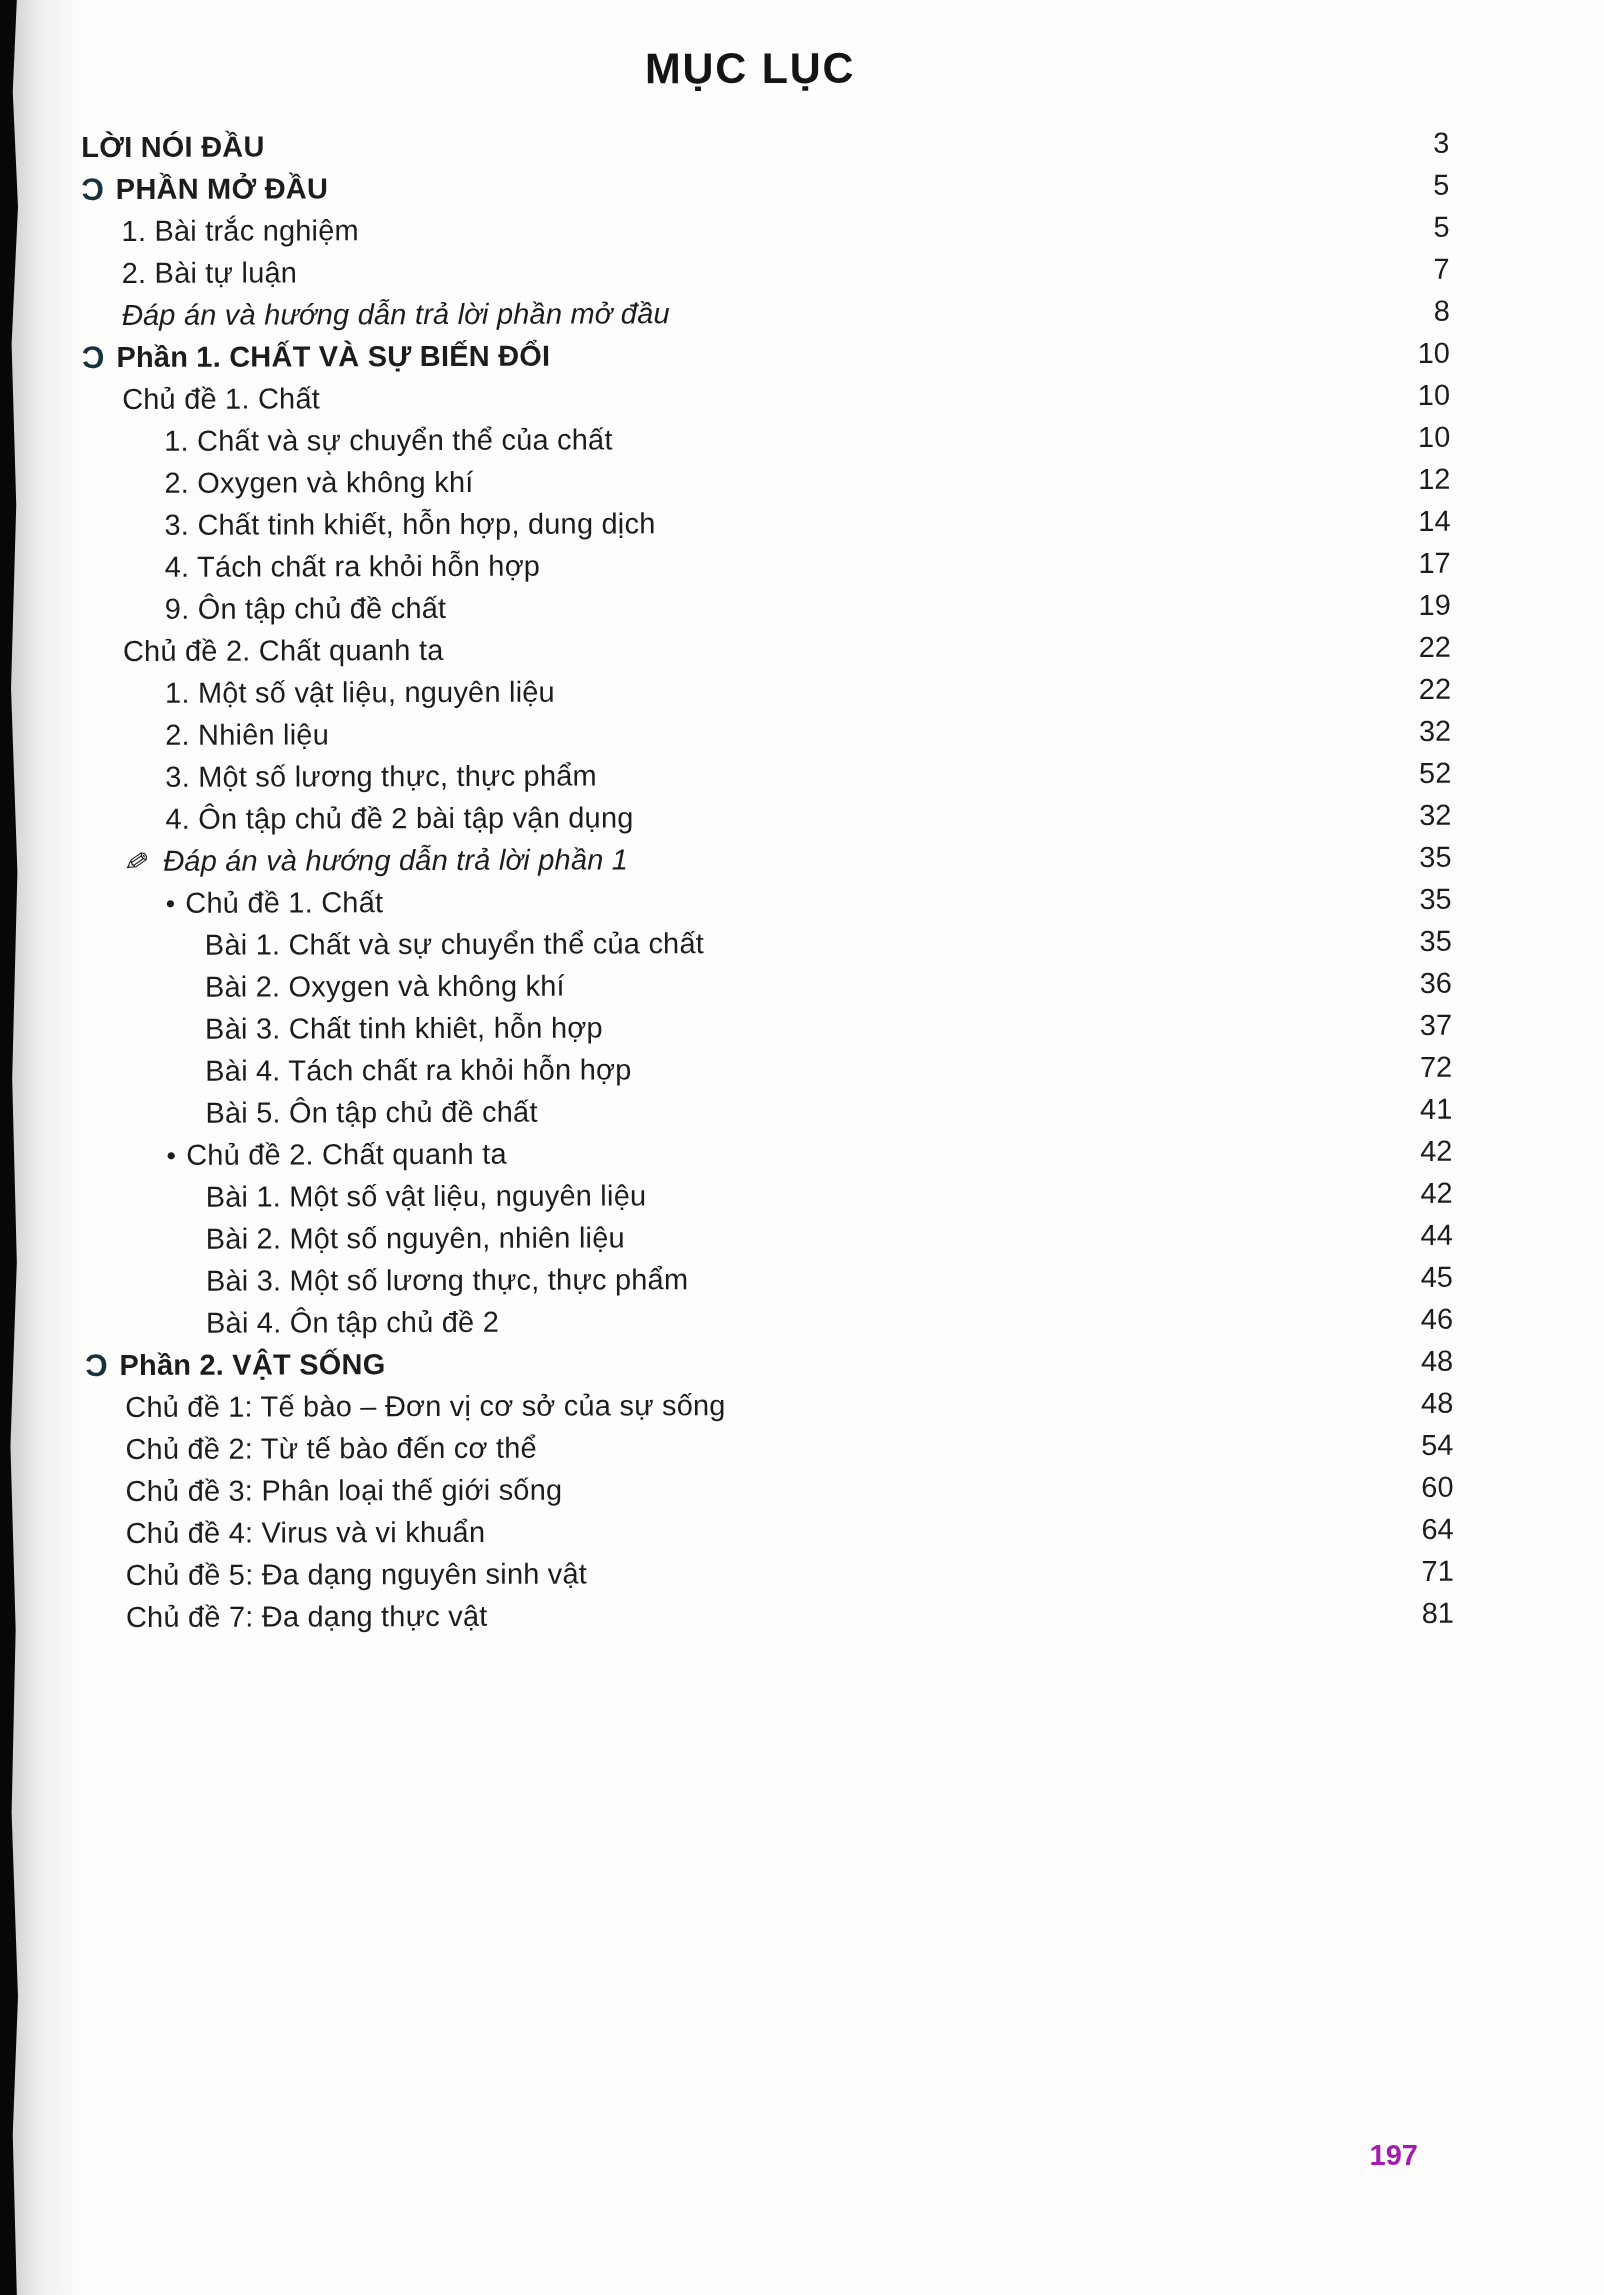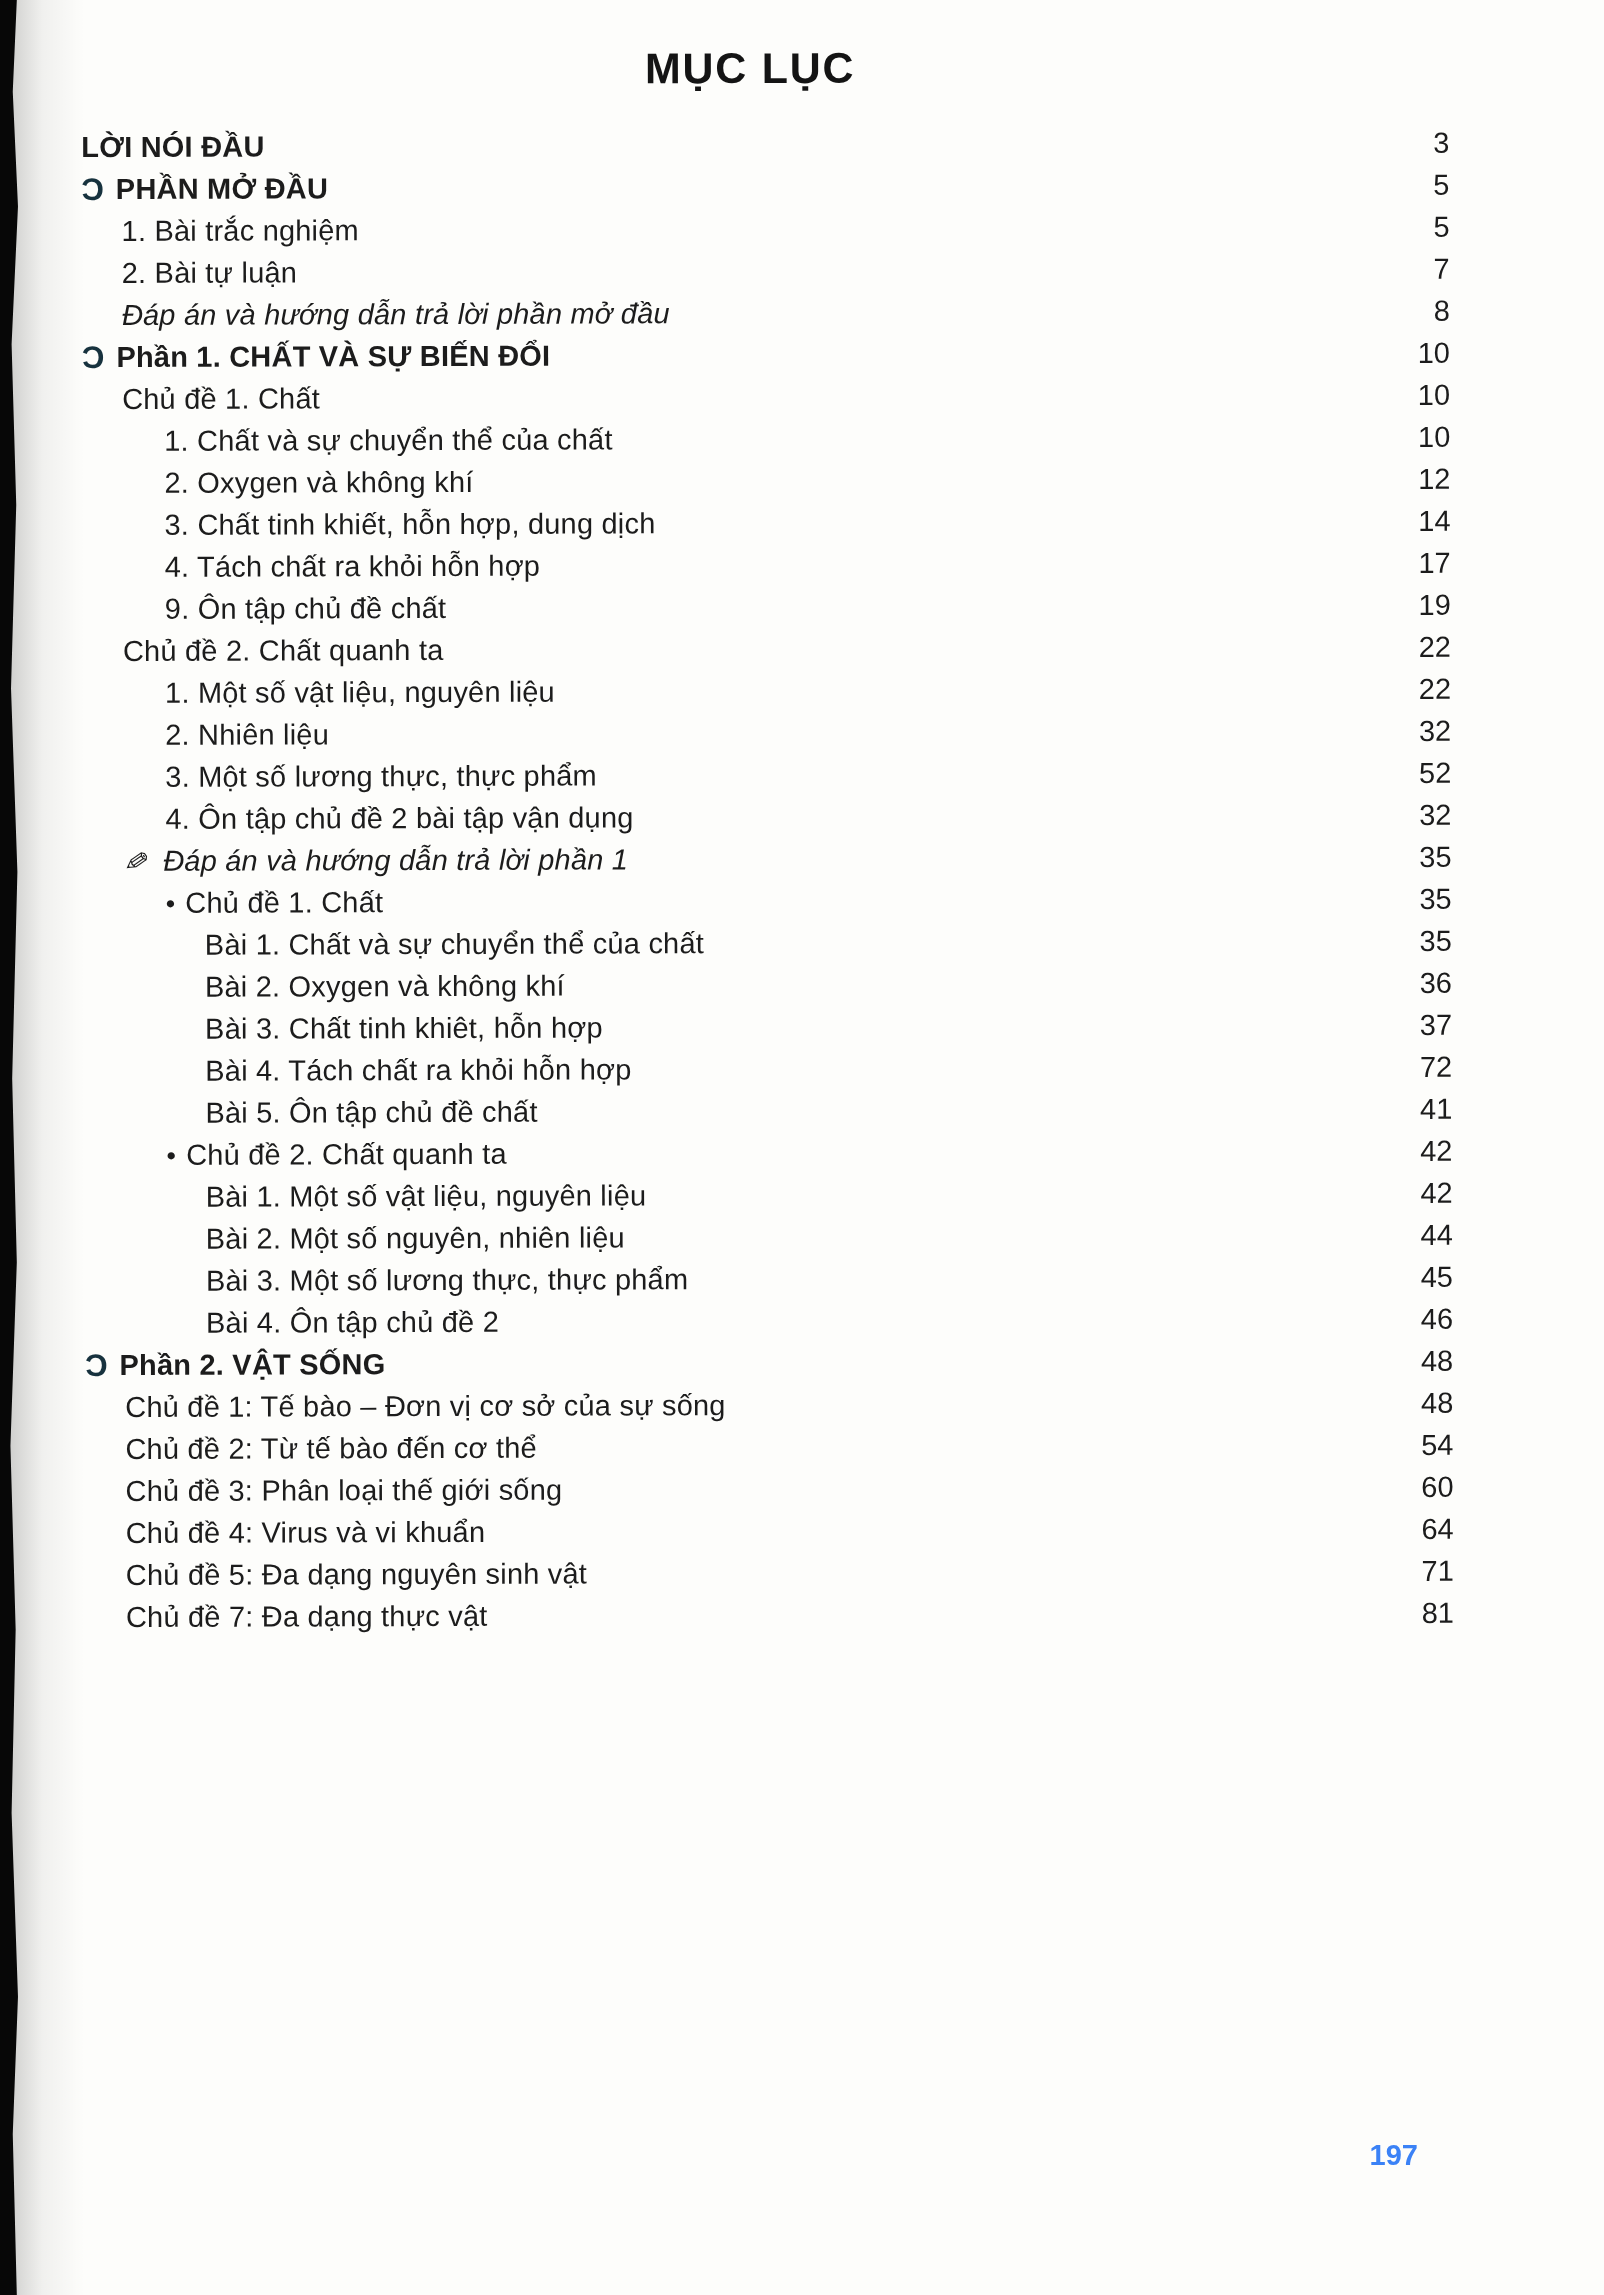--- a/index.html
+++ b/index.html
@@ -95,21 +95,21 @@
   .bullet-dot {
     font-size: 27px;
     margin-right: 10.2px;
   }
   .footer-page-number {
     position: absolute;
     top: 2139px;
     right: 186px;
     font-size: 29px;
     font-weight: 700;
-    color: #3b82f6;
+    color: #a21caf;
     z-index: 4;
   }
 </style>
 </head>
 <body>
 
 <div class="page">
   <div class="scan-shadow"></div>
   <div class="scan-edge"></div>
 

